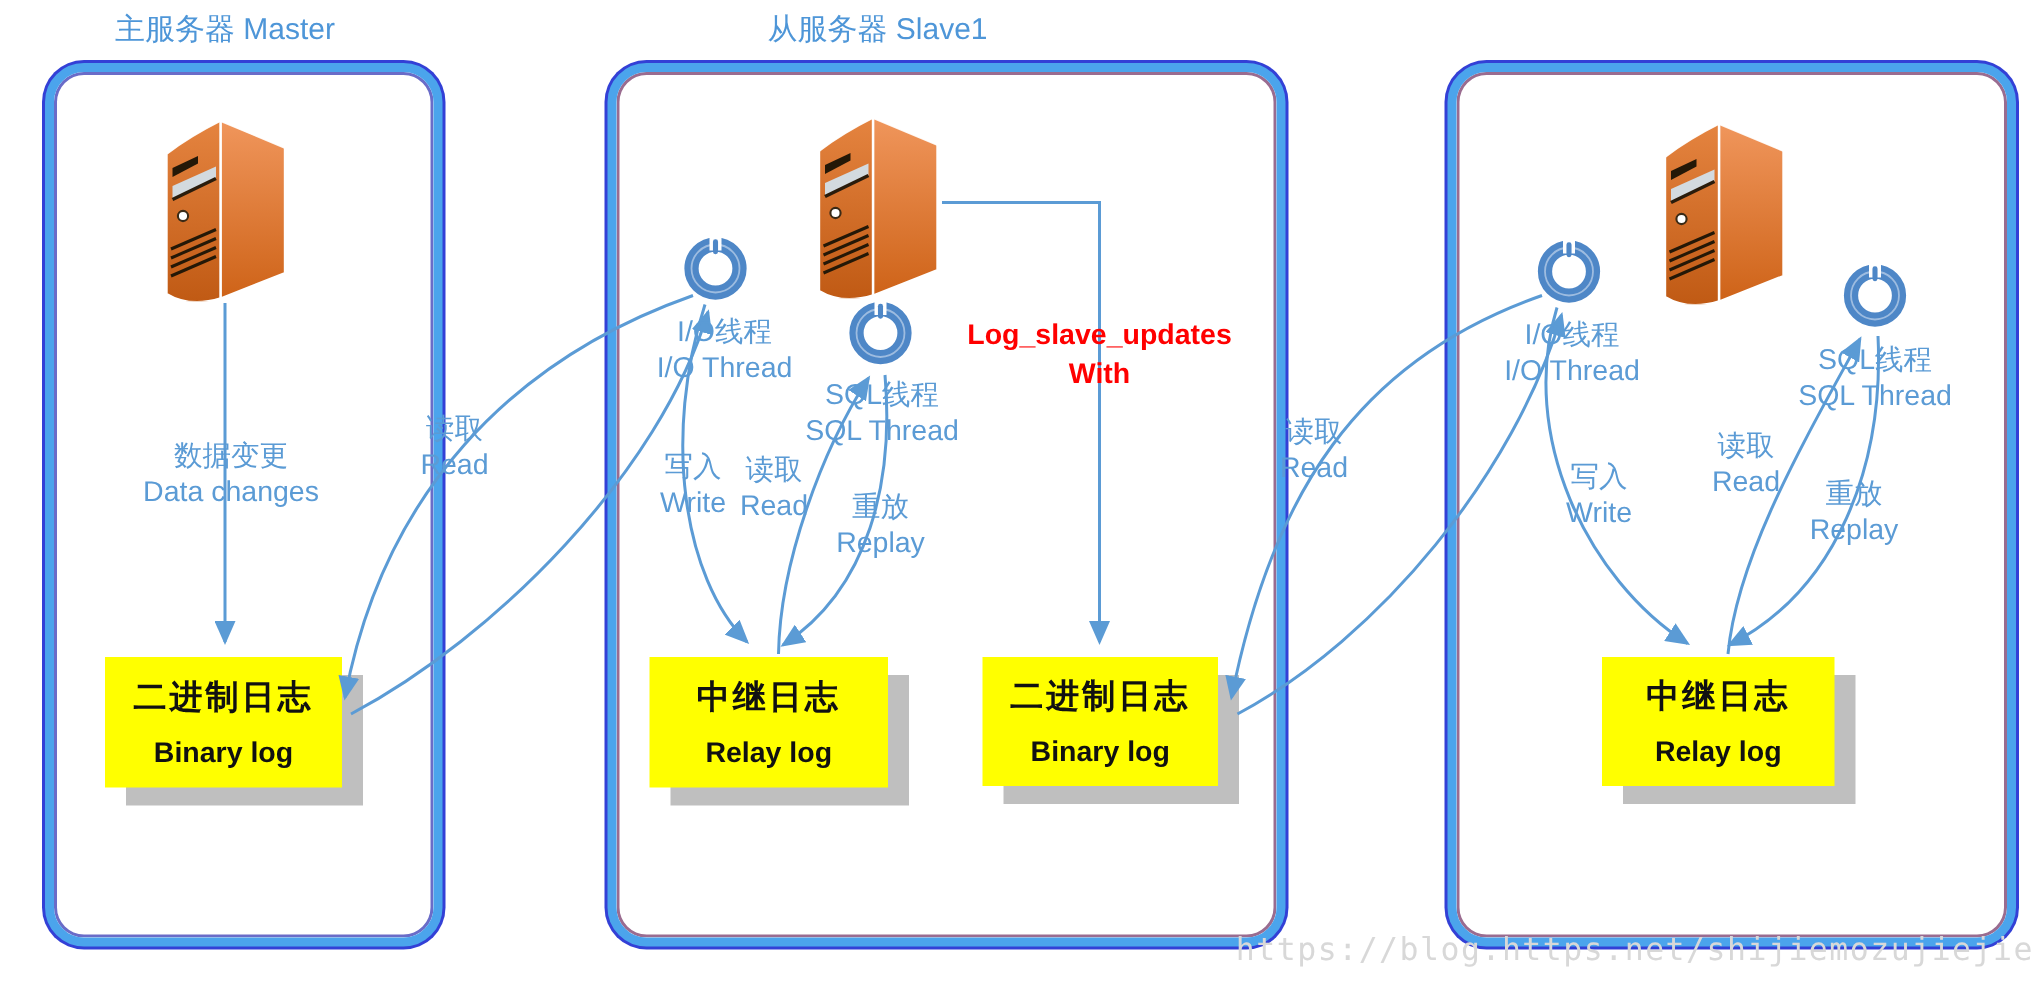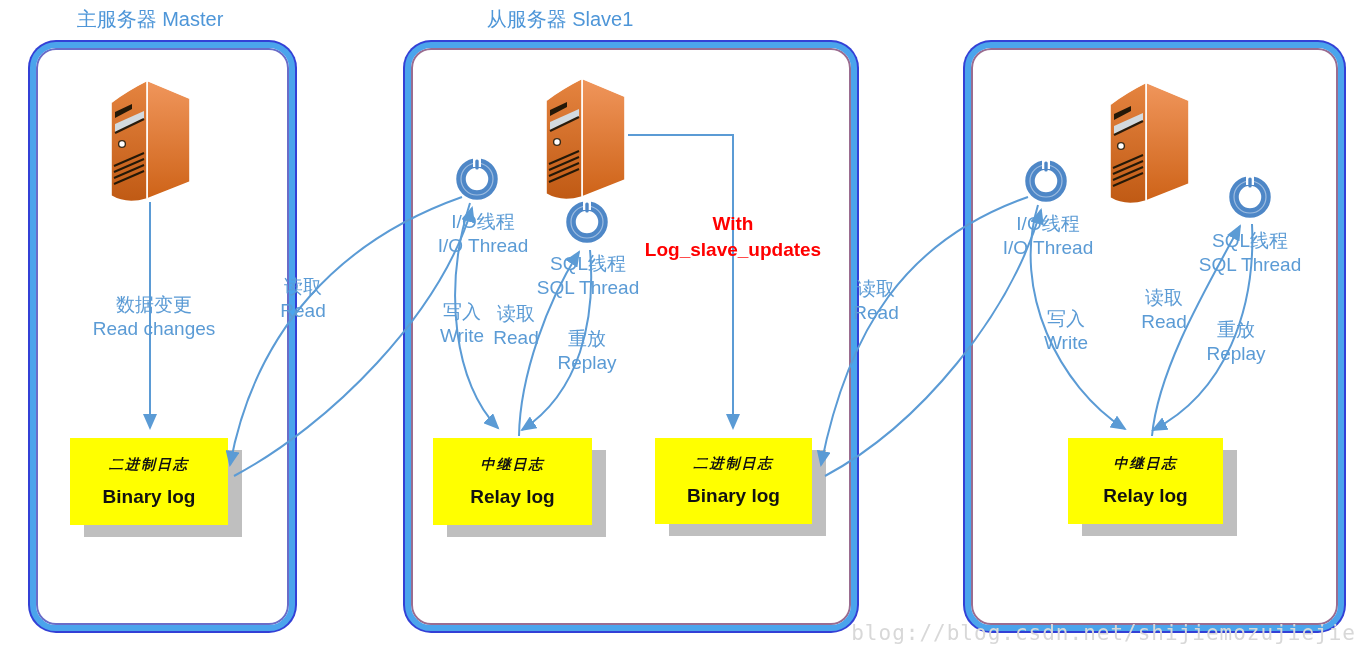--- a/index.html
+++ b/index.html
@@ -14,21 +14,21 @@
   .ptitle{position:absolute;top:6px;transform:translateX(-50%);font-size:20px;color:#4E96D8;
           white-space:nowrap;z-index:4;}
 
   
   .lbl{position:absolute;transform:translateX(-50%);display:flex;flex-direction:column;align-items:center;
        text-align:center;color:#5B9BD5;font-size:19px;line-height:1.28;white-space:nowrap;z-index:4;justify-content:space-between;}
 
   
   .ybox{position:absolute;background:#FFFF00;box-shadow:14px 12px 0 0 #BFBFBF;display:flex;
         flex-direction:column;align-items:center;justify-content:center;z-index:2;color:#111;}
-  .ybox .zh{font-size:14px;font-weight:bold;letter-spacing:2px;font-style:italic;}
+  .ybox .zh{font-size:22px;font-weight:bold;letter-spacing:2px;}
   .ybox .en{font-size:19px;font-weight:bold;margin-top:12px;}
 
   
   .note{position:absolute;left:733px;top:211px;transform:translateX(-50%);text-align:center;
         color:#FF0000;font-weight:bold;font-size:19px;line-height:1.35;white-space:nowrap;z-index:4;}
 
   .server{position:absolute;z-index:2;}
   .ring{position:absolute;width:44px;height:44px;z-index:4;}
 
   .arrows{position:absolute;left:0;top:0;z-index:3;pointer-events:none;}
@@ -55,21 +55,21 @@
         <path d="M0,0 L16,7 L0,14 Z" fill="#5B9BD5"></path>
       </marker>
     </defs>
   </svg>
 
   <div class="panel" style="left:30px;top:42px;width:253px;height:577px"></div>
   <div class="panel slave" style="left:405px;top:42px;width:440px;height:577px"></div>
   <div class="panel slave" style="left:965px;top:42px;width:367px;height:577px"></div>
 
   <div class="ptitle" style="left:150px">主服务器 Master</div>
-  <div class="ptitle" style="left:560px">从服务器 Slave1</div>
+  <div class="ptitle" style="left:585px">从服务器 Slave1</div>
 
   <svg class="server" style="left:101px;top:69px" width="96" height="132" viewBox="0 0 96 132">
     <g>
       <path d="M46,11 L89,29 L89,113 L46,130 Z" fill="url(#gSide)" stroke="#FFFFFF" stroke-width="1.6"></path>
       <path d="M10,33 C22,24 34,17 46,11 L46,130 C33,134 20,133 10,127 Z" fill="url(#gFront)" stroke="#FFFFFF" stroke-width="1.6"></path>
       <path d="M10,33 C22,24 34,17 46,11 L89,29" fill="none" stroke="#FFFFFF" stroke-width="2.4" opacity="0.9"></path>
       <polygon points="14,43 31,35 31,40 14,49" fill="#241807"></polygon>
       <polygon points="14,55 43,42 43,50 14,64" fill="#D3DADF"></polygon>
       <path d="M14,64 L43,50" stroke="#2A1C0C" stroke-width="2.4"></path>
       <circle cx="21" cy="75" r="3.4" fill="#FFFFFF" stroke="#3A2A16" stroke-width="1.4"></circle>
@@ -159,21 +159,21 @@
   </svg>
   <svg class="ring" style="left:1228px;top:175px" viewBox="0 0 44 44">
     <circle cx="22" cy="22" r="16" fill="#FFFFFF" stroke="#4E87C7" stroke-width="9.5"></circle>
     <circle cx="22" cy="22" r="16" fill="none" stroke="#9DBCE0" stroke-width="1.2"></circle>
     <rect x="18" y="0" width="8" height="10" fill="#FFFFFF"></rect>
     <rect x="20.3" y="2.5" width="3.4" height="10" rx="1.6" fill="#4E87C7"></rect>
   </svg>
 
   <div class="lbl" style="left:154px;top:293px">
     <span>数据变更</span>
-    <span>Read changes</span>
+    <span>Data changes</span>
   </div>
 
   <div class="lbl" style="left:303px;top:275px">
     <span>读取</span>
     <span>Read</span>
   </div>
 
   <div class="lbl" style="left:483px;top:210px">
     <span>I/O线程</span>
     <span>I/O Thread</span>
@@ -223,22 +223,22 @@
     <span>读取</span>
     <span>Read</span>
   </div>
 
   <div class="lbl" style="left:1236px;top:318px">
     <span>重放</span>
     <span>Replay</span>
   </div>
 
   <div class="note">
+    <div>Log_slave_updates</div>
     <div>With</div>
-    <div>Log_slave_updates</div>
   </div>
 
   <div class="ybox" style="left:70px;top:438px;width:158px;height:87px">
     <div class="zh">二进制日志</div>
     <div class="en">Binary log</div>
   </div>
 
   <div class="ybox" style="left:433px;top:438px;width:159px;height:87px">
     <div class="zh">中继日志</div>
     <div class="en">Relay log</div>
@@ -247,15 +247,15 @@
   <div class="ybox" style="left:655px;top:438px;width:157px;height:86px">
     <div class="zh">二进制日志</div>
     <div class="en">Binary log</div>
   </div>
 
   <div class="ybox" style="left:1068px;top:438px;width:155px;height:86px">
     <div class="zh">中继日志</div>
     <div class="en">Relay log</div>
   </div>
 
-  <div class="watermark">blog://blog.csdn.net/shijiemozujiejie</div>
+  <div class="watermark">https://blog.https.net/shijiemozujiejie</div>
 
 </div>
 
 </body></html>

